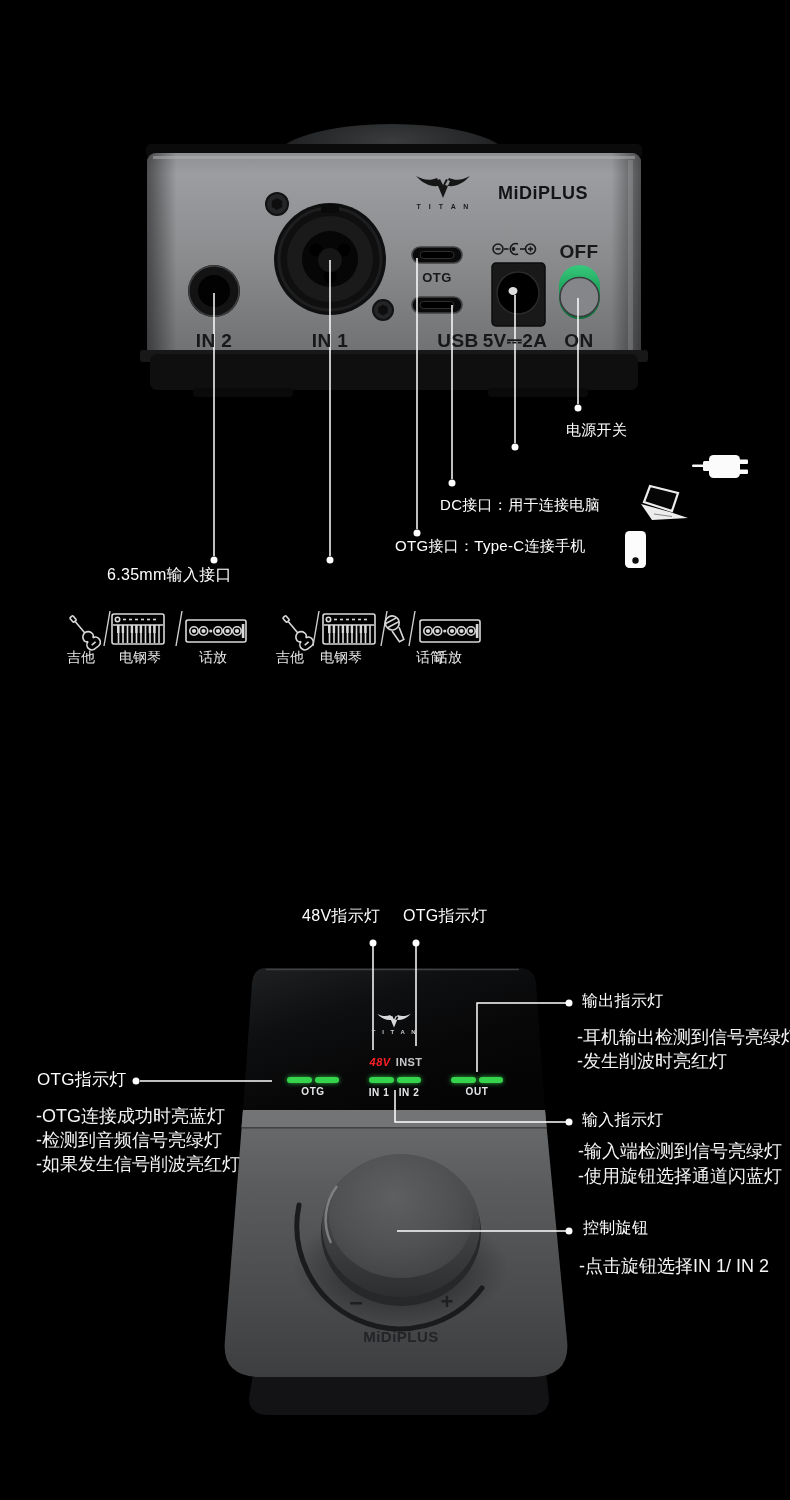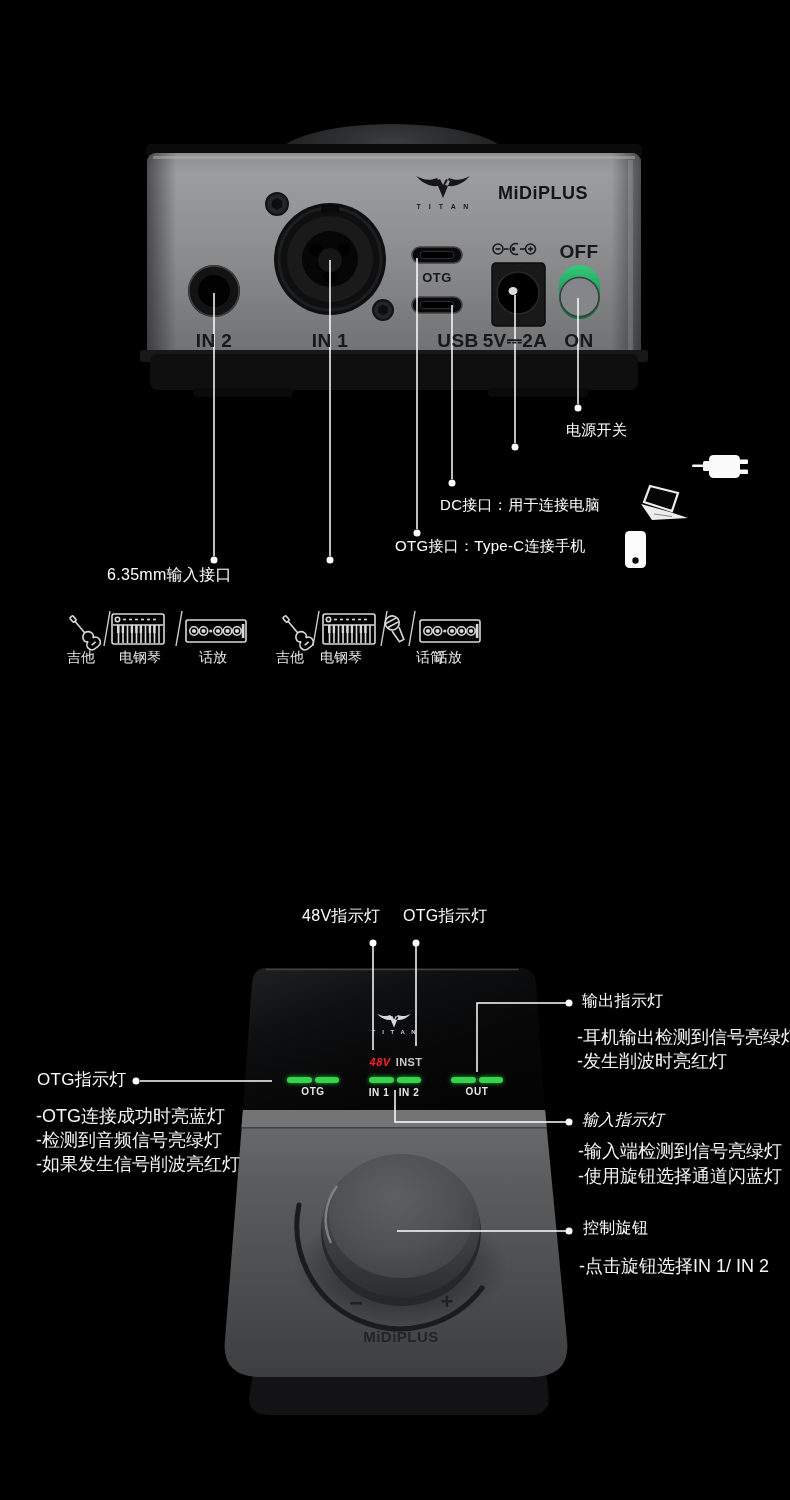--- a/index.html
+++ b/index.html
@@ -359,21 +359,21 @@
 
 <div class="t head" style="left:582px;top:992px;">输出指示灯</div>
 <div class="t desc" style="left:577px;top:1027px;">-耳机输出检测到信号亮绿灯</div>
 <div class="t desc" style="left:577px;top:1051px;">-发生削波时亮红灯</div>
 
 <div class="t head" style="left:37px;top:1070px;font-size:17px;">OTG指示灯</div>
 <div class="t desc" style="left:36px;top:1106px;">-OTG连接成功时亮蓝灯</div>
 <div class="t desc" style="left:36px;top:1130px;">-检测到音频信号亮绿灯</div>
 <div class="t desc" style="left:36px;top:1154px;">-如果发生信号削波亮红灯</div>
 
-<div class="t head" style="left:582px;top:1111px;font-style:italic;">输入指示灯</div>
+<div class="t head" style="left:582px;top:1111px;">输入指示灯</div>
 <div class="t desc" style="left:578px;top:1141px;">-输入端检测到信号亮绿灯</div>
 <div class="t desc" style="left:578px;top:1166px;">-使用旋钮选择通道闪蓝灯</div>
 
 <div class="t head" style="left:583px;top:1219px;">控制旋钮</div>
 <div class="t desc" style="left:579px;top:1256px;">-点击旋钮选择IN 1/ IN 2</div>
 
 <div class="t titan-bot ctr" style="left:395px;top:1029px;">T I T A N</div>
 <div class="t k48 ctr" style="left:380px;top:1056px;">48V</div>
 <div class="t kinst ctr" style="left:409px;top:1056px;">INST</div>
 <div class="t ledlbl ctr" style="left:313px;top:1086px;">OTG</div>

